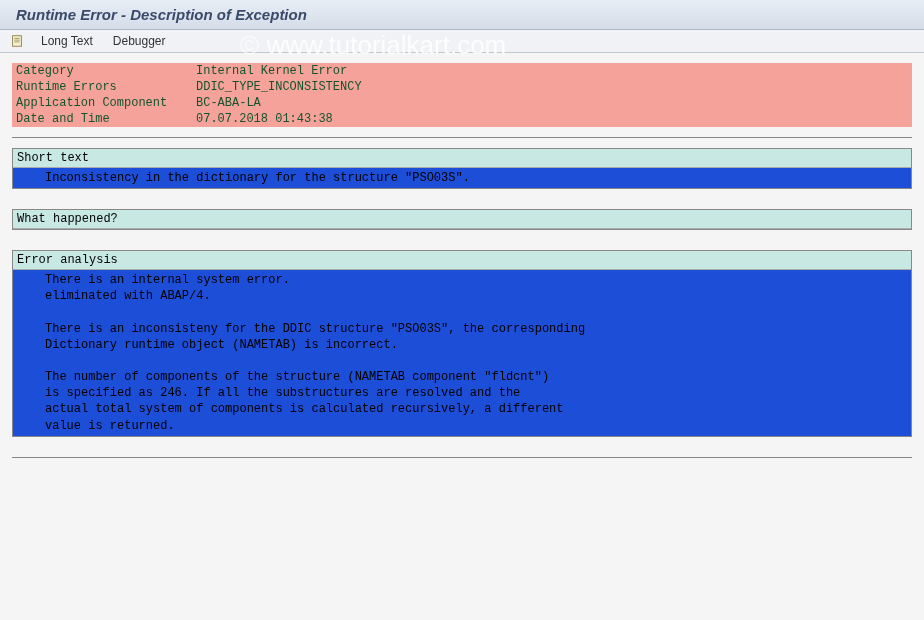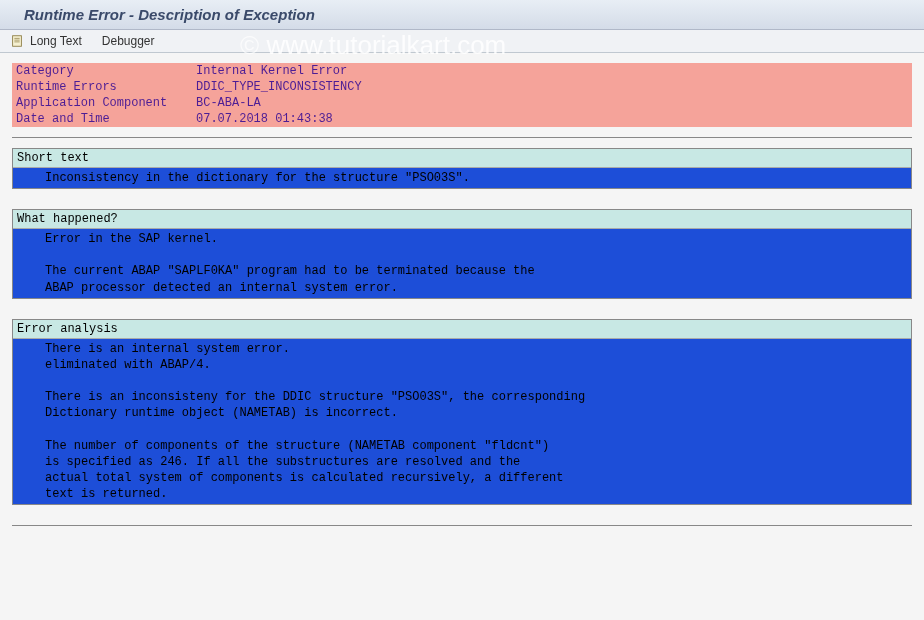--- a/index.html
+++ b/index.html
@@ -10,40 +10,40 @@
     body {
       font-family: Arial, sans-serif;
       background: #f5f5f5;
       width: 924px;
       height: 620px;
       overflow: hidden;
     }
     .header {
       background: linear-gradient(to bottom, #e8eef5, #d4dce8);
       border-bottom: 1px solid #b0b8c8;
-      padding: 6px 24px;
+      padding: 6px 16px;
     }
     .title {
       font-size: 15px;
       font-weight: bold;
       font-style: italic;
       color: #3a4a6a;
     }
     .toolbar {
       background: #f0f2f5;
       border-bottom: 1px solid #c0c8d0;
       padding: 4px 10px;
       display: flex;
       gap: 20px;
       align-items: center;
     }
     .toolbar-item {
       display: flex;
       align-items: center;
-      gap: 6px;
+      gap: 17px;
       font-size: 12px;
       color: #333;
       cursor: pointer;
     }
     .toolbar-icon {
       width: 14px;
       height: 14px;
     }
     .content {
       padding: 10px 12px;
@@ -55,21 +55,21 @@
       border-collapse: collapse;
       margin-bottom: 8px;
     }
     .info-row {
       background: #f5a39a;
     }
     .info-row td {
       padding: 1px 4px;
       font-family: 'Courier New', monospace;
       font-size: 12px;
-      color: #4c1d95;
+      color: #14532d;
     }
     .info-label {
       width: 180px;
     }
     .separator-line {
       border-top: 1px solid #888;
       margin: 10px 0;
     }
     .section {
       border: 1px solid #888;
@@ -160,39 +160,33 @@
 
   <div class="section">
     <div class="section-header">Short text</div>
     <div class="section-body">
       <div class="line">Inconsistency in the dictionary for the structure "PSO03S".</div>
     </div>
   </div>
 
   <div class="section">
     <div class="section-header">What happened?</div>
-    <div class="section-body">
-      <div class="line">Error in the SAP kernel.</div>
-      <div class="line"></div>
-      <div class="line">The current ABAP "SAPLF0KA" program had to be terminated because the</div>
-      <div class="line">ABAP processor detected an internal system error.</div>
-    </div>
   </div>
 
   <div class="section">
     <div class="section-header">Error analysis</div>
     <div class="section-body">
       <div class="line">There is an internal system error.</div>
       <div class="line">eliminated with ABAP/4.</div>
       <div class="line"></div>
       <div class="line">There is an inconsisteny for the DDIC structure "PSO03S", the corresponding</div>
       <div class="line">Dictionary runtime object (NAMETAB) is incorrect.</div>
       <div class="line"></div>
       <div class="line">The number of components of the structure (NAMETAB component "fldcnt")</div>
       <div class="line">is specified as 246. If all the substructures are resolved and the</div>
       <div class="line">actual total system of components is calculated recursively, a different</div>
-      <div class="line">text is returned.</div>
+      <div class="line">value is returned.</div>
     </div>
   </div>
 
   <div class="separator-line"></div>
 
 </div>
 
 </body></html>

